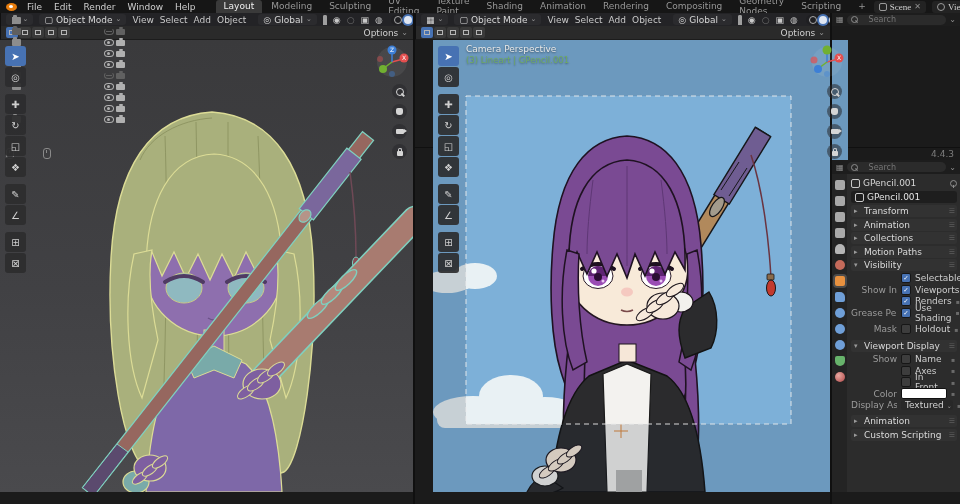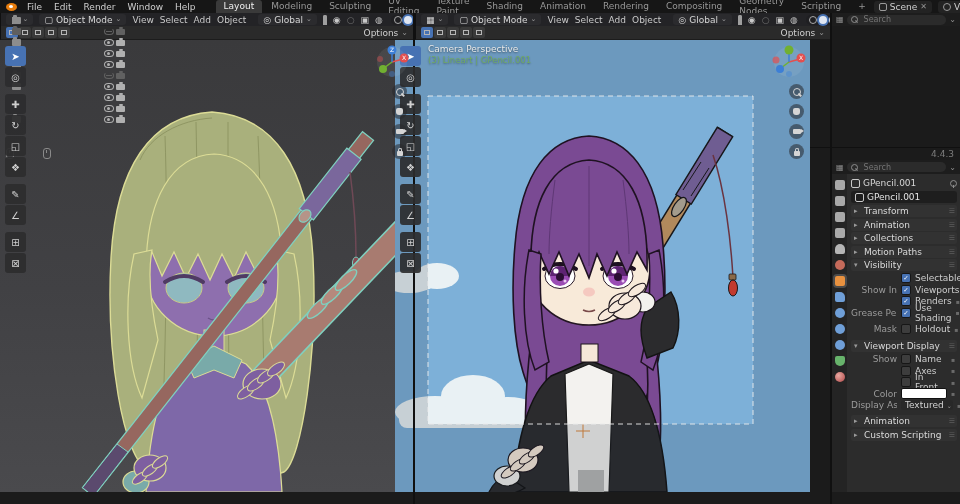--- a/index.html
+++ b/index.html
@@ -10,21 +10,21 @@
 
   
   #topbar{left:0;top:0;width:960px;height:13px;background:#161616;display:flex;align-items:center;gap:0;padding:0 4px;box-sizing:border-box;}
   .blogo{width:11px;height:8px;border-radius:50%;background:#e87d0d;position:relative;margin:0 4px 0 2px;flex:none;}
   .blogo::after{content:"";position:absolute;left:3px;top:2px;width:4px;height:3px;border-radius:50%;background:#fff;}
   .tmenu{padding:0 6px;color:#cfcfcf;font-size:9px;cursor:default;text-align:right;}
   #wstabs{display:flex;align-items:center;margin-left:14px;gap:1px;}
   .ws-tab{padding:1px 8px 2px;border-radius:3px 3px 0 0;color:#979797;font-size:9px;}
   .ws-tab.active{background:#3a3a3a;color:#efefef;}
   #topbar-right{margin-left:auto;display:flex;align-items:center;gap:6px;}
-  .idpill{display:flex;align-items:center;gap:3px;background:#232323;border-radius:3px;padding:1px 5px;color:#d0d0d0;}
+  .idpill{display:flex;align-items:center;gap:3px;background:#232323;border-radius:3px;padding:1px 5px;color:#d0d0d0;font-family:Liberation Serif, serif;}
   .miniglyph{color:#8f8f8f;font-size:8px;}
 
   
   .ehdr{top:13px;height:13px;background:#232326;display:flex;align-items:center;gap:6px;padding:0 5px;box-sizing:border-box;overflow:hidden;border-left:1px solid #101010;}
   .dd{display:inline-flex;align-items:center;gap:3px;background:#2b2b2e;border-radius:3px;padding:0 5px;height:11px;color:#d6d6d6;white-space:nowrap;}
   .dd .chev{font-size:7px;color:#9a9a9a;line-height:1;}
   .hmenu{color:#c9c9c9;white-space:nowrap;}
   .hgap{width:4px;}
   .sq{width:8px;height:8px;border:1px solid #9a9a9a;border-radius:2px;display:inline-block;}
   .i-magnet{width:7px;height:8px;border:2px solid #9f9f9f;border-bottom:none;border-radius:5px 5px 0 0;display:inline-block;}
@@ -38,21 +38,21 @@
   .ts{top:26px;height:14px;background:#2a2a2a;border-bottom:1px solid #1c1c1c;display:flex;align-items:center;padding:0 5px;box-sizing:border-box;border-left:1px solid #101010;}
   .selmodes{display:flex;gap:1px;}
   .selmode{width:12px;height:11px;background:#3a3a3a;border-radius:2px;position:relative;}
   .selmode::after{content:"";position:absolute;inset:3px;border:1px dashed #b5b5b5;}
   .selmode.on{background:#4772b3;}
   .options-dd{margin-left:auto;display:flex;align-items:center;gap:3px;color:#cfcfcf;}
 
   
   .viewport{top:40px;height:452px;overflow:hidden;}
   #vp-left{left:0;width:413px;background:linear-gradient(#3a3a3c 0%,#414144 55%,#4a4a4d 100%);}
-  #vp-right{left:395px;width:415px;background:#000000;}
+  #vp-right{left:433px;width:415px;background:#000000;}
   .vsplit{top:13px;height:491px;width:2px;background:#101010;}
 
   .vtoolbar{position:absolute;left:5px;top:6px;display:flex;flex-direction:column;gap:1px;z-index:5;}
   .tool{width:21px;height:20px;background:rgba(44,44,46,.92);border-radius:3px;display:flex;align-items:center;justify-content:center;color:#cfcfcf;font-size:10px;}
   .tool.active{background:#4772b3;color:#fff;}
   .tgap{height:5px;}
 
   .vlabels{position:absolute;left:33px;top:4px;z-index:6;line-height:1.25;}
   .vlabel{color:#e9e9e9;font-size:9px;text-shadow:0 1px 2px rgba(0,0,0,.5);}
   .vctx{color:#6faa64;font-size:8.5px;text-shadow:0 1px 2px rgba(0,0,0,.4);}
@@ -63,21 +63,21 @@
   .i-zoom::after{content:"";position:absolute;left:4px;top:5px;width:4px;height:1.5px;background:#d5d5d5;transform:rotate(45deg);}
   .i-hand{width:7px;height:7px;background:#d5d5d5;border-radius:2px 2px 3px 3px;}
   .i-camico{width:8px;height:5px;background:#d5d5d5;border-radius:1px;position:relative;}
   .i-camico::after{content:"";position:absolute;right:-3px;top:0;border-left:3px solid #d5d5d5;border-top:2.5px solid transparent;border-bottom:2.5px solid transparent;}
   .i-lock{width:6px;height:5px;background:#d5d5d5;border-radius:1px;position:relative;margin-top:3px;}
   .i-lock::before{content:"";position:absolute;left:1px;top:-3px;width:4px;height:3px;border:1px solid #d5d5d5;border-bottom:none;border-radius:3px 3px 0 0;box-sizing:border-box;}
   .gizmo{position:absolute;right:4px;top:5px;z-index:6;}
 
   
   #outliner-header{left:832px;top:13px;width:128px;height:13px;background:#1d1d1d;display:flex;align-items:center;gap:3px;padding:0 4px;box-sizing:border-box;}
-  .searchbox{flex:1;display:flex;align-items:center;background:#2b2b2b;border-radius:7px;height:10px;padding:0 4px;gap:6px;min-width:0;}
+  .searchbox{flex:1;display:flex;align-items:center;background:#2b2b2b;border-radius:7px;height:10px;padding:0 4px;gap:11px;min-width:0;}
   .searchbox input{flex:1;min-width:0;background:transparent;border:none;outline:none;color:#bdbdbd;font-size:8px;font-family:inherit;padding:0;}
   .i-srch{width:5px;height:5px;border:1px solid #8d8d8d;border-radius:50%;position:relative;flex:none;}
   .i-srch::after{content:"";position:absolute;left:3.5px;top:4px;width:3px;height:1px;background:#8d8d8d;transform:rotate(45deg);}
   #outliner{left:832px;top:26px;width:128px;height:134px;background:#232323;padding:2px 2px 0 2px;box-sizing:border-box;overflow:hidden;}
   .orow{display:flex;align-items:center;height:11px;gap:2px;padding:0 1px;border-radius:2px;}
   .orow .tri{width:7px;color:#8d8d8d;font-size:7px;text-align:center;flex:none;}
   .olabel{color:#cfcfcf;white-space:nowrap;overflow:hidden;}
   .orow.dim .olabel{color:#7c7c7c;}
   .ospace{flex:1;}
   .oi{flex:none;display:inline-block;}

